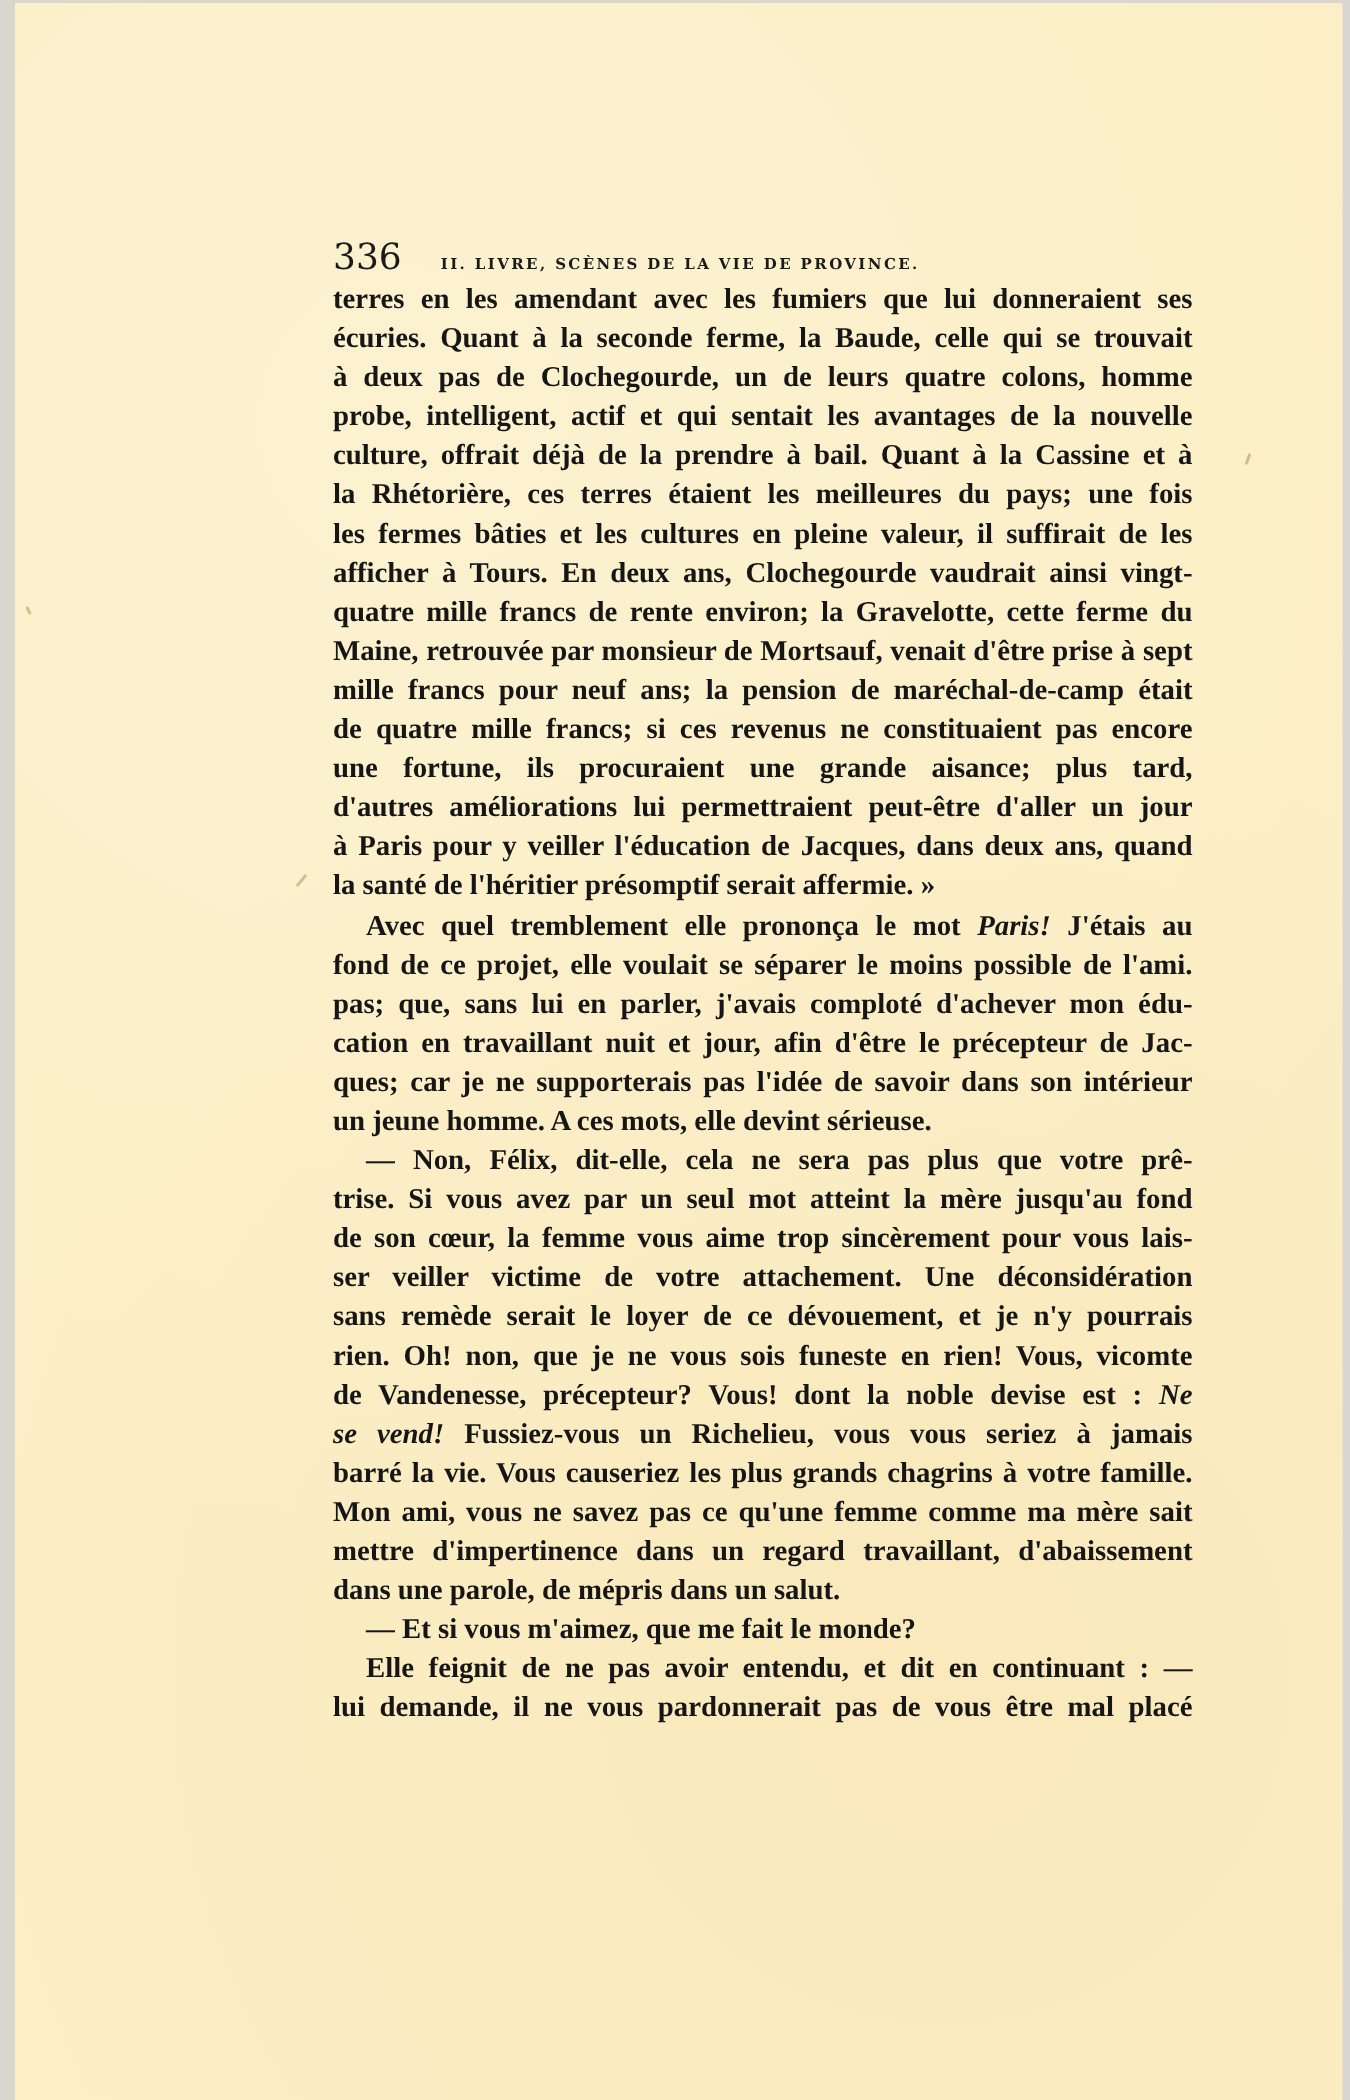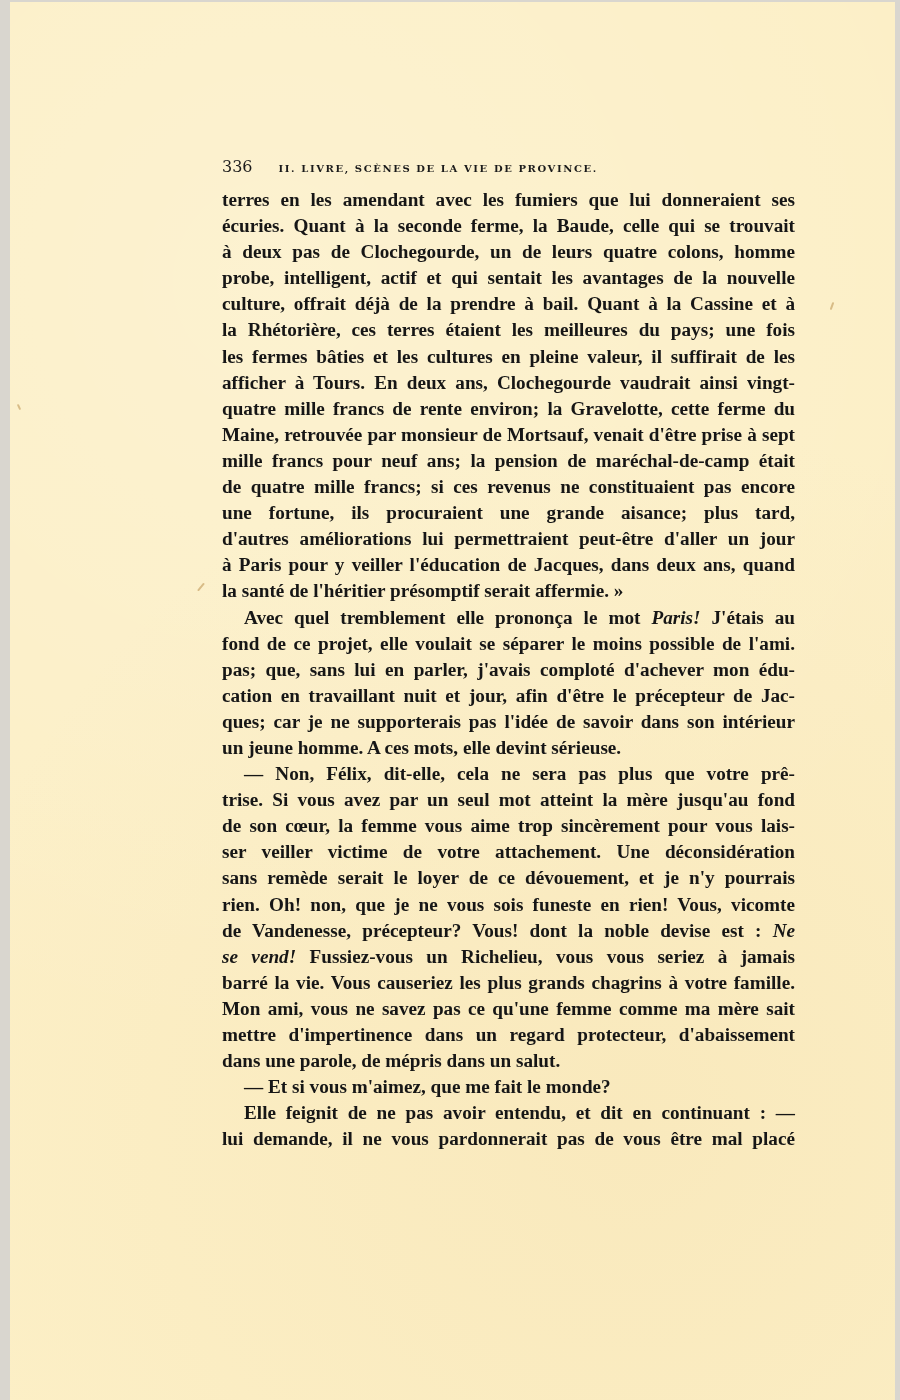--- a/index.html
+++ b/index.html
@@ -13,21 +13,21 @@
     background: #fcefc6;
     background-image:
       radial-gradient(circle at 30% 20%, rgba(255,255,255,0.18), transparent 60%),
       radial-gradient(circle at 70% 80%, rgba(240,215,160,0.25), transparent 55%);
   }
   .header {
     position: absolute; left: 212px; top: 155px; width: 580px;
     font-family: "DejaVu Serif", serif; color: #1b1b1b;
     display: flex; align-items: baseline;
   }
-  .page-number { font-size: 16px; margin-right: 26px; }
+  .page-number { font-size: 24px; margin-right: 26px; }
   .running-head {
     font-size: 10px; font-weight: bold; letter-spacing: 1.6px;
   }
   .text {
     position: absolute; left: 212px; top: 185px; width: 573px;
     font-family: "Liberation Serif", serif; color: #161616;
     font-size: 19.2px; line-height: 26.1px;
   }
   .line {
     display: block; white-space: nowrap;
@@ -78,21 +78,21 @@
       <span class="line indent">— Non, Félix, dit-elle, cela ne sera pas plus que votre prê-</span>
       <span class="line">trise. Si vous avez par un seul mot atteint la mère jusqu'au fond</span>
       <span class="line">de son cœur, la femme vous aime trop sincèrement pour vous lais-</span>
       <span class="line">ser veiller victime de votre attachement. Une déconsidération</span>
       <span class="line">sans remède serait le loyer de ce dévouement, et je n'y pourrais</span>
       <span class="line">rien. Oh! non, que je ne vous sois funeste en rien! Vous, vicomte</span>
       <span class="line"><span>de Vandenesse, précepteur? Vous! dont la noble devise est : </span><span class="it">Ne</span><span></span></span>
       <span class="line"><span></span><span class="it">se vend!</span><span> Fussiez-vous un Richelieu, vous vous seriez à jamais</span></span>
       <span class="line">barré la vie. Vous causeriez les plus grands chagrins à votre famille.</span>
       <span class="line">Mon ami, vous ne savez pas ce qu'une femme comme ma mère sait</span>
-      <span class="line">mettre d'impertinence dans un regard protecteur, d'abaissement</span>
+      <span class="line">mettre d'impertinence dans un regard travaillant, d'abaissement</span>
       <span class="line last">dans une parole, de mépris dans un salut.</span>
       <span class="line indent last">— Et si vous m'aimez, que me fait le monde?</span>
       <span class="line indent">Elle feignit de ne pas avoir entendu, et dit en continuant : —</span>
       <span class="line">lui demande, il ne vous pardonnerait pas de vous être mal placé</span>
     </div>
 
   <span class="speck" style="left:821px; top:300px; transform:rotate(20deg);"></span>
   <span class="speck" style="left:8px; top:402px; transform:rotate(-25deg); height:6px;"></span>
   <span class="speck" style="left:190px; top:580px; transform:rotate(40deg); height:10px;"></span>
 </div>

